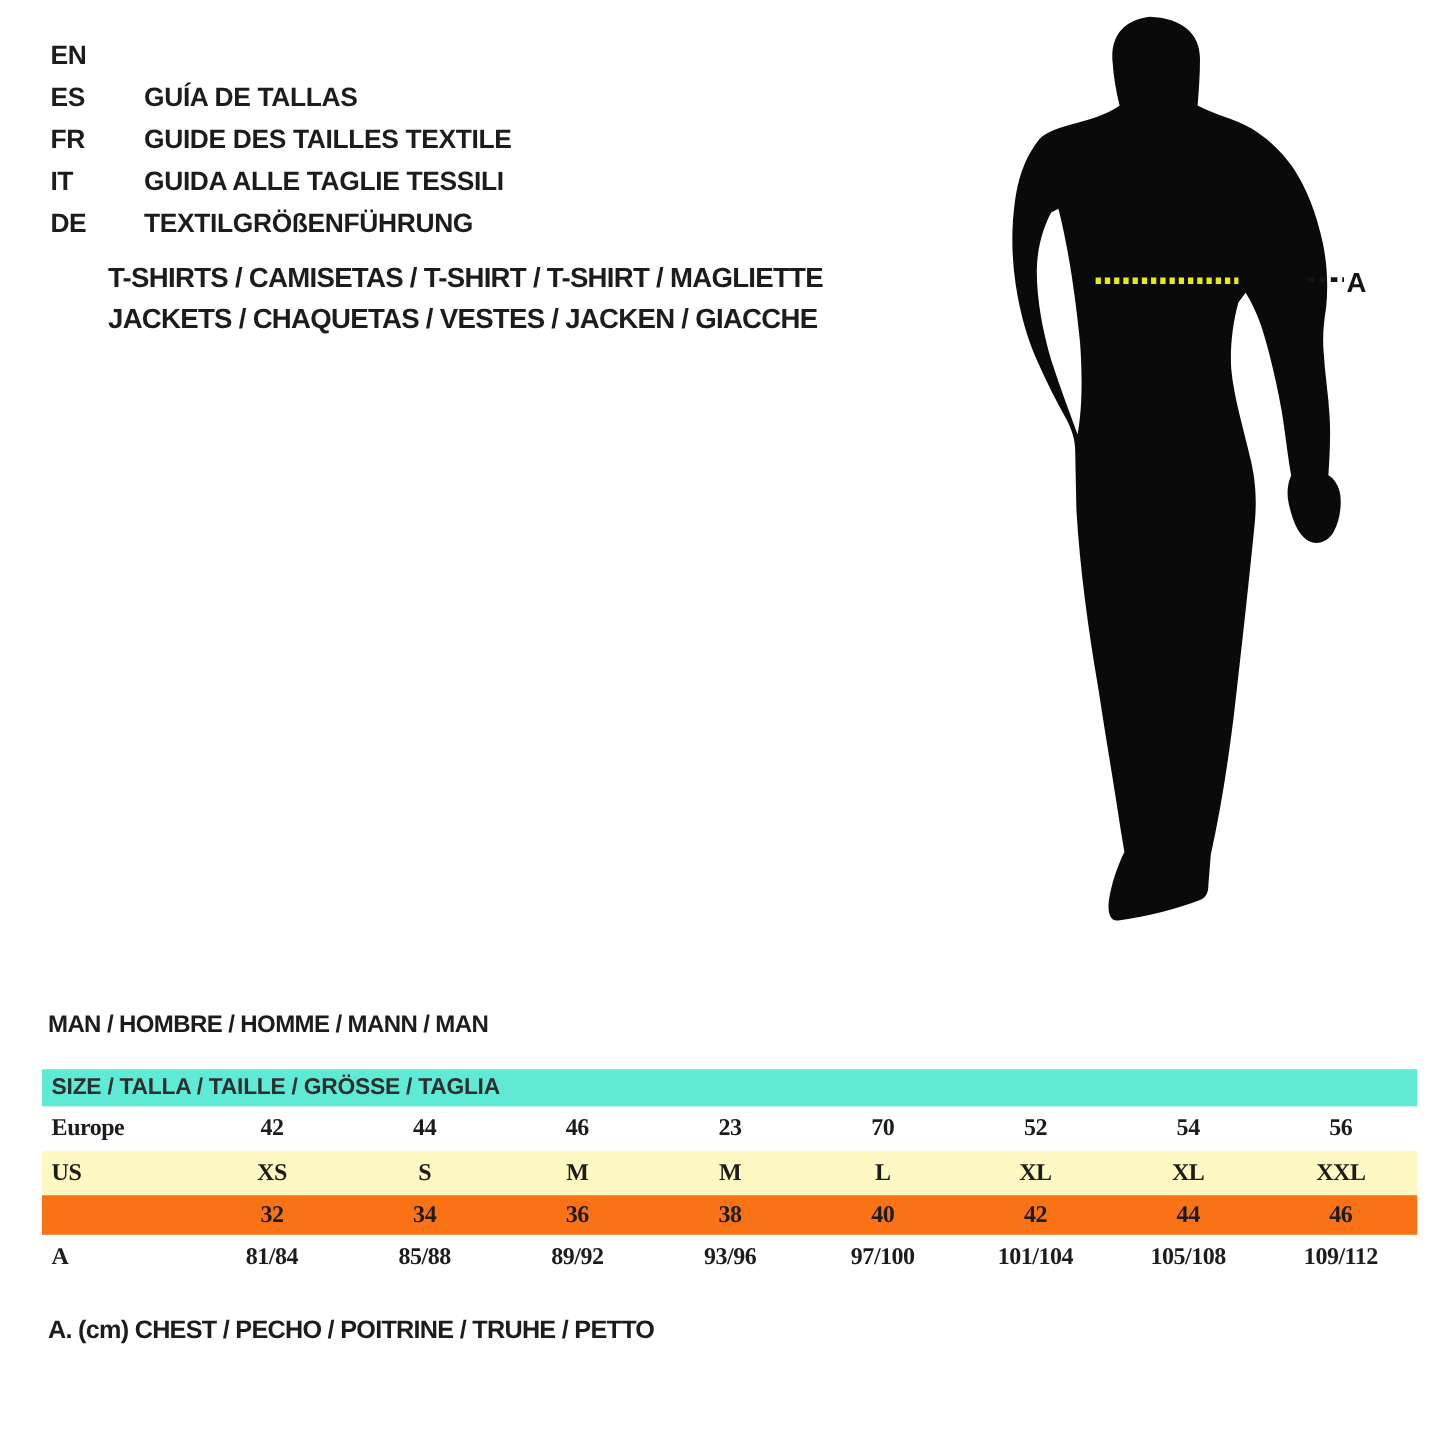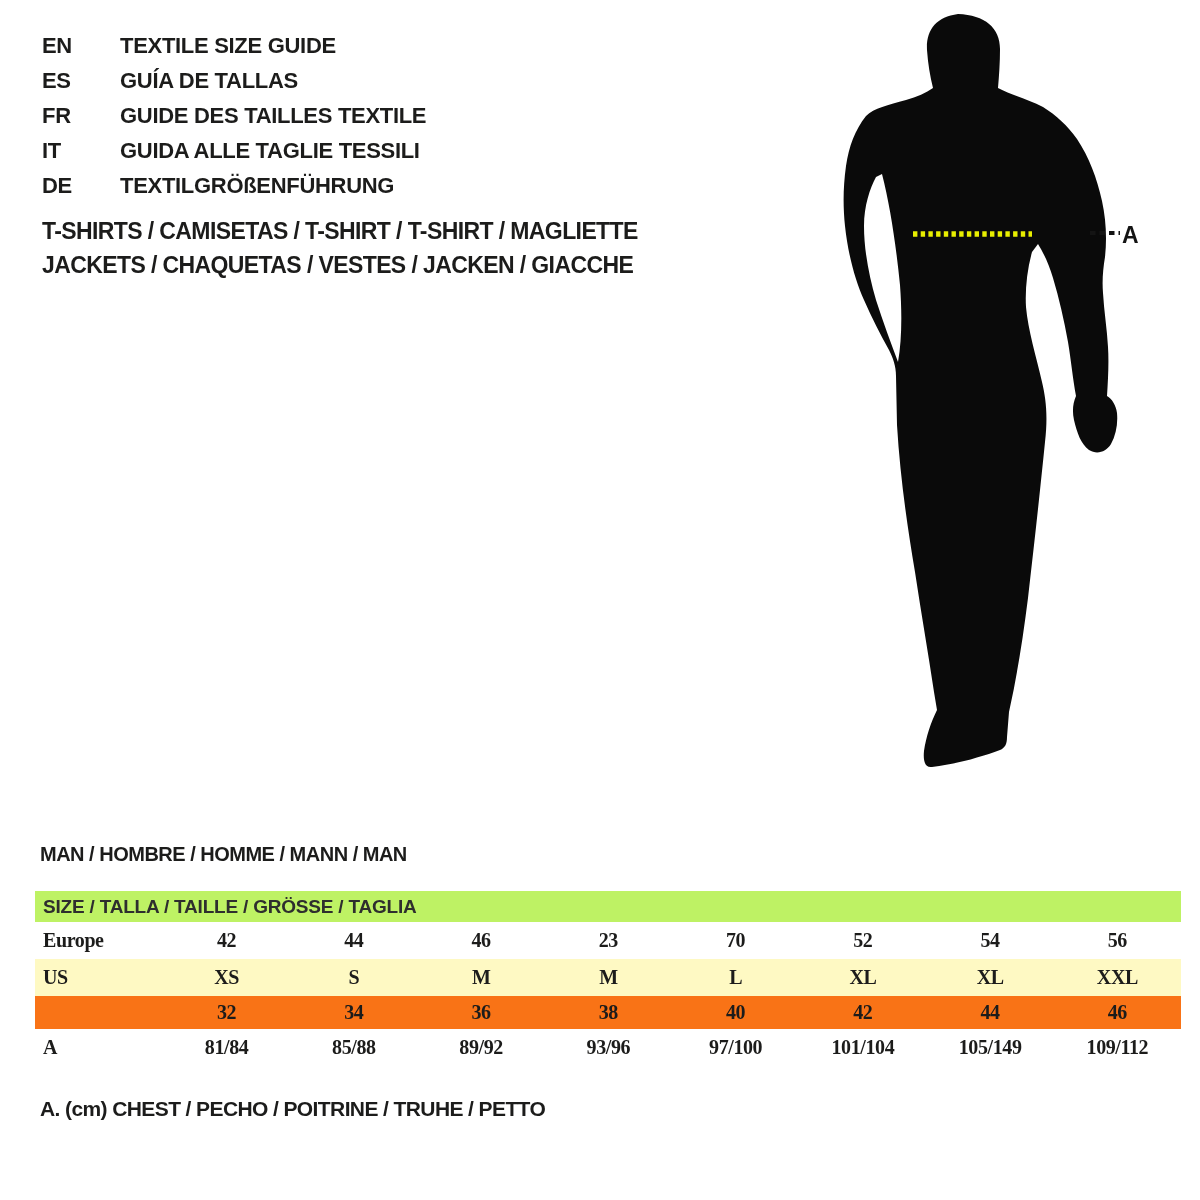--- a/index.html
+++ b/index.html
@@ -7,21 +7,21 @@
     position:relative;width:1200px;height:1200px;background:#ffffff;overflow:hidden;
     font-family:"Liberation Sans","DejaVu Sans",sans-serif;color:#1c1c1b;
   }
   
   .lang-block{position:absolute;left:42px;top:28px;}
   .lang-row{display:flex;height:35px;line-height:35px;}
   .lang-code{width:78px;font-weight:bold;font-size:22px;letter-spacing:-0.3px;}
   .lang-title{font-weight:bold;font-size:22px;letter-spacing:-0.3px;white-space:nowrap;}
   
   .cat-block{position:absolute;left:42px;top:214px;}
-  .cat-line{font-weight:bold;font-size:23px;line-height:34px;letter-spacing:-0.6px;white-space:nowrap;}
+  .cat-line{font-weight:bold;font-size:23px;line-height:34px;letter-spacing:-0.6px;white-space:nowrap;margin-left:48px;}
   
   .figure-svg{position:absolute;left:810px;top:0;}
   .figure-svg text{font-family:"Liberation Sans","DejaVu Sans",sans-serif;font-weight:bold;font-size:23px;}
   
   .man-heading{position:absolute;left:40px;top:843px;font-weight:bold;font-size:20px;letter-spacing:-0.5px;white-space:nowrap;}
   
   .size-table{position:absolute;left:35px;top:891px;width:1146px;}
   .t-header{height:31px;line-height:31px;padding-left:8px;box-sizing:border-box;
             font-weight:bold;font-size:19px;letter-spacing:-0.2px;color:#2e2e2e;white-space:nowrap;}
   .t-row{display:flex;height:36px;line-height:36px;font-family:Liberation Serif, serif;}
@@ -34,21 +34,20 @@
   .footnote{position:absolute;left:40px;top:1097px;font-weight:bold;font-size:21px;letter-spacing:-0.6px;white-space:nowrap;}
 </style>
 </head>
 <body>
 
 <div class="page" style="color: rgb(28, 28, 27);">
 
   <div class="lang-block">
       <div class="lang-row">
         <span class="lang-code">EN</span>
-        <span class="lang-title">TEXTILE SIZE GUIDE</span>
       </div>
       <div class="lang-row">
         <span class="lang-code">ES</span>
         <span class="lang-title">GUÍA DE TALLAS</span>
       </div>
       <div class="lang-row">
         <span class="lang-code">FR</span>
         <span class="lang-title">GUIDE DES TAILLES TEXTILE</span>
       </div>
       <div class="lang-row">
@@ -93,21 +92,21 @@
              C891,343 883,322 876,300 C869,276 864,250 864,226
              C864,206 870,188 876,177 Z" fill="#0a0a0a"></path>
     <line x1="913" y1="234" x2="1032" y2="234" stroke-width="5.5" stroke-dasharray="4.4 3.3" stroke="#e8ee00"></line>
     <line x1="1090" y1="233" x2="1120" y2="233" stroke-width="4" stroke-dasharray="5.5 4" stroke="#141414"></line>
     <text x="1122" y="243" fill="#141414">A</text>
   </svg>
 
   <div class="man-heading">MAN / HOMBRE / HOMME / MANN / MAN</div>
 
   <div class="size-table">
-    <div class="t-header" style="background: #bef264;">SIZE / TALLA / TAILLE / GRÖSSE / TAGLIA</div>
+    <div class="t-header" style="background: #5eead4;">SIZE / TALLA / TAILLE / GRÖSSE / TAGLIA</div>
     <div>
         <div class="t-row tall">
           <div class="t-label">Europe</div>
           <div class="t-cell">42</div>
           <div class="t-cell">44</div>
           <div class="t-cell">46</div>
           <div class="t-cell">23</div>
           <div class="t-cell">70</div>
           <div class="t-cell">52</div>
           <div class="t-cell">54</div>
@@ -136,21 +135,21 @@
           <div class="t-cell">46</div>
         </div>
         <div class="t-row">
           <div class="t-label">A</div>
           <div class="t-cell">81/84</div>
           <div class="t-cell">85/88</div>
           <div class="t-cell">89/92</div>
           <div class="t-cell">93/96</div>
           <div class="t-cell">97/100</div>
           <div class="t-cell">101/104</div>
-          <div class="t-cell">105/149</div>
+          <div class="t-cell">105/108</div>
           <div class="t-cell">109/112</div>
         </div>
       </div>
   </div>
 
   <div class="footnote">A. (cm) CHEST / PECHO / POITRINE / TRUHE / PETTO</div>
 
 </div>
 
 </body></html>

